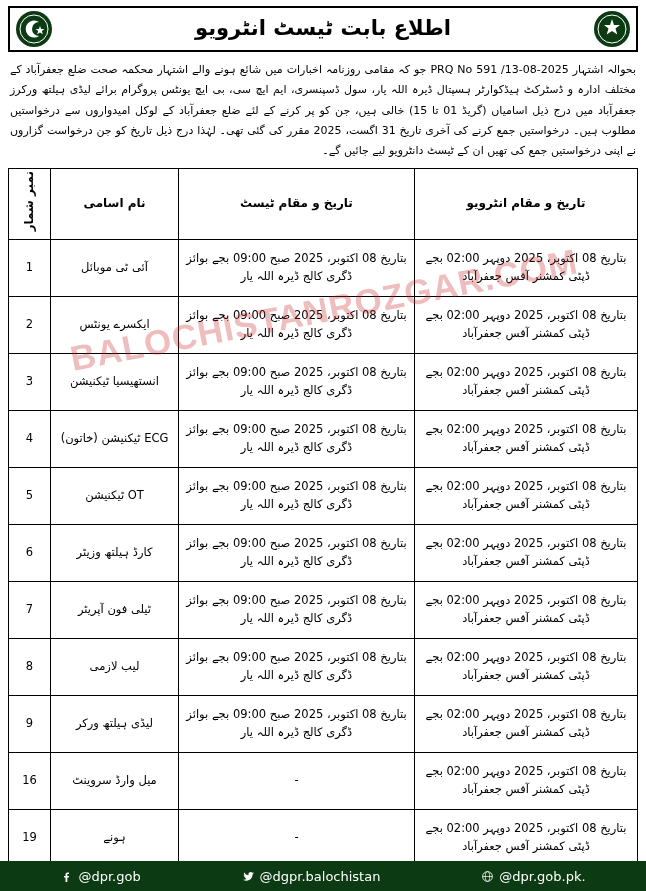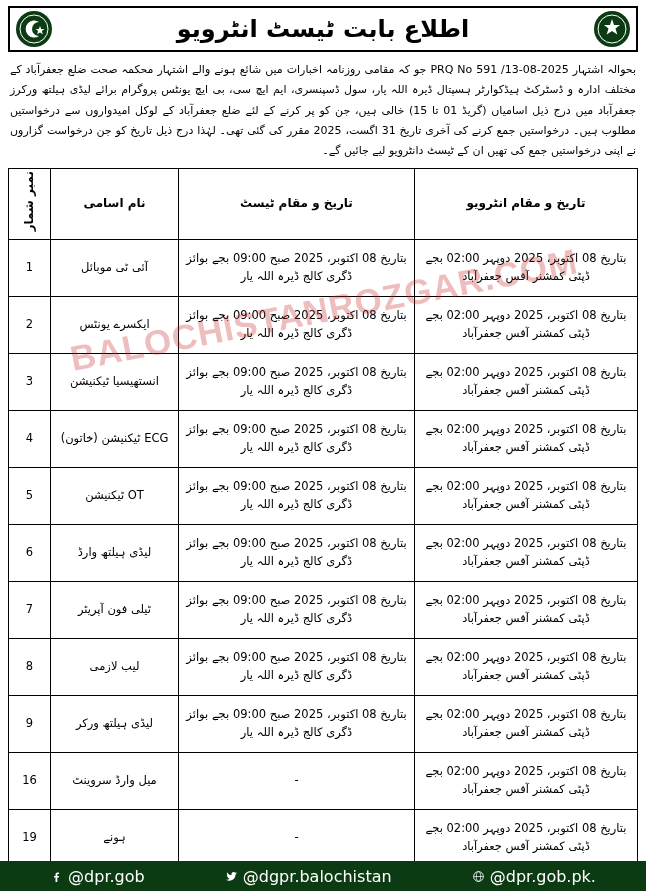--- a/index.html
+++ b/index.html
@@ -40,21 +40,21 @@
     border-radius: 50%;
     background: #0c3b13;
     display: flex; align-items: center; justify-content: center;
     color: #fff;
     overflow: hidden;
   }
   .logo svg { display:block; }
   .title-main {
     flex: 1 1 auto;
     text-align: center;
-    font-size: 24px;
+    font-size: 21px;
     font-weight: bold;
     letter-spacing: 1px;
     line-height: 1.1;
   }
 
   
   .intro {
     font-size: 11px;
     line-height: 1.85;
     text-align: justify;
@@ -114,21 +114,21 @@
   
   .footer {
     position: absolute;
     left: 0; right: 0; bottom: 0;
     height: 30px;
     background: #0c3b13;
     color: #fff;
     display: flex;
     align-items: center;
     justify-content: space-around;
-    font-size: 16px;
+    font-size: 13px;
     direction: ltr;
     padding: 0 10px;
   }
   .footer .fitem { display: flex; align-items: center; gap: 5px; }
   .footer .fitem svg { display: block; }
 
   
   .watermark {
     position: absolute;
     top: 290px;
@@ -216,21 +216,21 @@
       </tr>
       <tr>
         <td class="cell-row">بتاریخ 08 اکتوبر، 2025 دوپہر 02:00 بجے ڈپٹی کمشنر آفس جعفرآباد</td>
         <td class="cell-row">بتاریخ 08 اکتوبر، 2025 صبح 09:00 بجے بوائز ڈگری کالج ڈیرہ اللہ یار</td>
         <td class="name">OT ٹیکنیشن</td>
         <td class="sr">5</td>
       </tr>
       <tr>
         <td class="cell-row">بتاریخ 08 اکتوبر، 2025 دوپہر 02:00 بجے ڈپٹی کمشنر آفس جعفرآباد</td>
         <td class="cell-row">بتاریخ 08 اکتوبر، 2025 صبح 09:00 بجے بوائز ڈگری کالج ڈیرہ اللہ یار</td>
-        <td class="name">لیڈی ہیلتھ وارڈ</td>
+        <td class="name">کارڈ ہیلتھ وزیٹر</td>
         <td class="sr">6</td>
       </tr>
       <tr>
         <td class="cell-row">بتاریخ 08 اکتوبر، 2025 دوپہر 02:00 بجے ڈپٹی کمشنر آفس جعفرآباد</td>
         <td class="cell-row">بتاریخ 08 اکتوبر، 2025 صبح 09:00 بجے بوائز ڈگری کالج ڈیرہ اللہ یار</td>
         <td class="name">ٹیلی فون آپریٹر</td>
         <td class="sr">7</td>
       </tr>
       <tr>
         <td class="cell-row">بتاریخ 08 اکتوبر، 2025 دوپہر 02:00 بجے ڈپٹی کمشنر آفس جعفرآباد</td>

